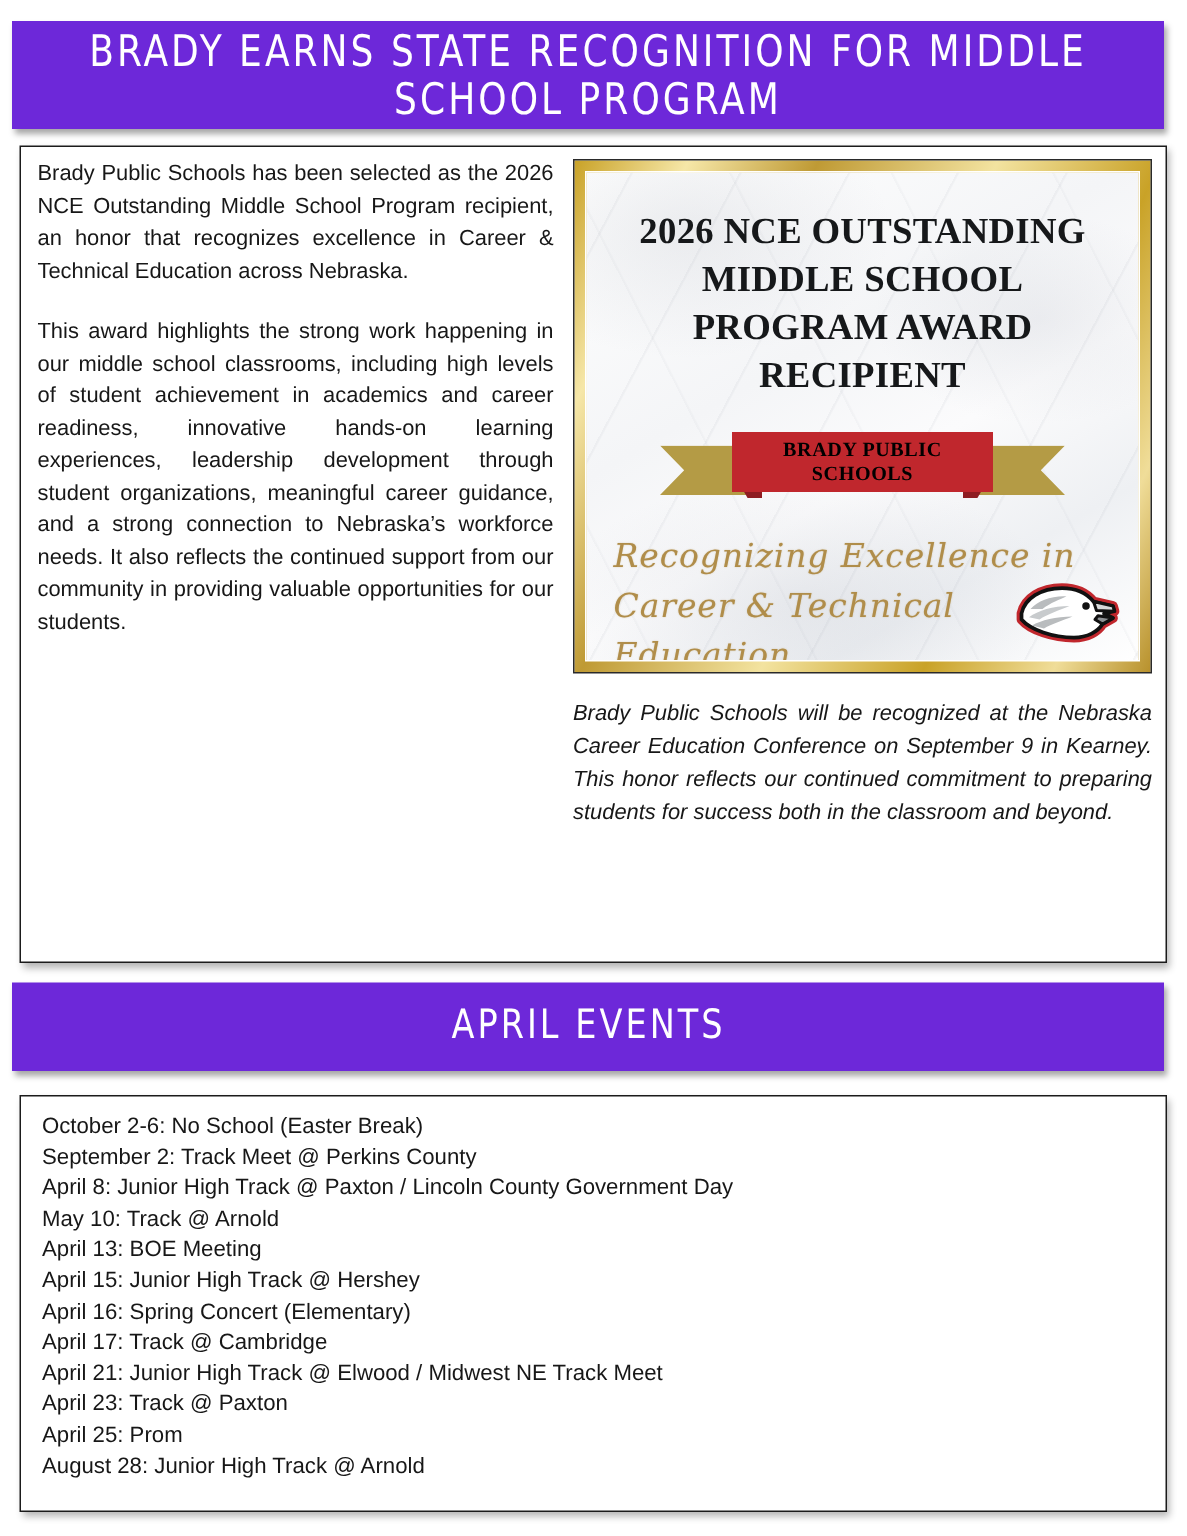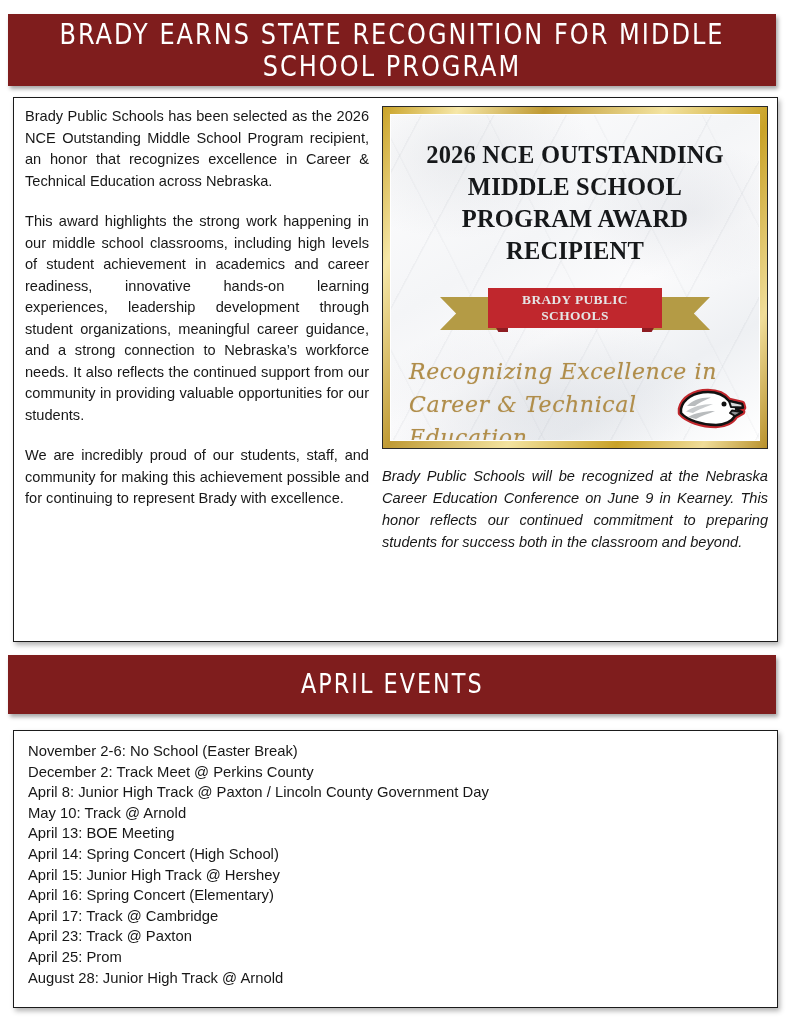--- a/index.html
+++ b/index.html
@@ -11,21 +11,21 @@
     width: 791px;
     height: 1024px;
     position: relative;
     font-family: "Liberation Sans", sans-serif;
     overflow: hidden;
   }
 
   
   .banner {
     position: absolute;
-    background: #7f1d1d;
+    background: #6d28d9;
     color: #ffffff;
     display: flex;
     align-items: center;
     justify-content: center;
     text-align: center;
     box-shadow: 2px 3px 4px rgba(0,0,0,0.35);
   }
   .banner-text {
     font-family: "DejaVu Sans Condensed", "Liberation Sans Narrow", "Liberation Sans", sans-serif;
     font-weight: 400;
@@ -196,21 +196,21 @@
     background: #c0272d;
     display: flex;
     align-items: center;
     justify-content: center;
   }
   #ribbon-center span {
     font-family: "Liberation Serif", "DejaVu Serif", serif;
     font-weight: 700;
     font-size: 13.4px;
     letter-spacing: 0.4px;
-    color: #e5e5e5;
+    color: #000000;
     text-align: center;
   }
 
   #cert-script {
     position: relative;
     margin: 23px 18px 0 18px;
     font-family: "DejaVu Serif", "Liberation Serif", serif;
     font-style: italic;
     font-size: 22px;
     line-height: 33px;
@@ -259,21 +259,20 @@
 <div class="banner" id="headline-banner">
   <div class="banner-text">BRADY EARNS STATE RECOGNITION FOR MIDDLE SCHOOL PROGRAM</div>
 </div>
 
 <div class="content-box" id="article-box">
   <div id="article-inner">
 
     <div id="article-left">
       <p>Brady Public Schools has been selected as the 2026 NCE Outstanding Middle School Program recipient, an honor that recognizes excellence in Career &amp; Technical Education across Nebraska.</p>
       <p>This award highlights the strong work happening in our middle school classrooms, including high levels of student achievement in academics and career readiness, innovative hands-on learning experiences, leadership development through student organizations, meaningful career guidance, and a strong connection to Nebraska’s workforce needs. It also reflects the continued support from our community in providing valuable opportunities for our students.</p>
-      <p>We are incredibly proud of our students, staff, and community for making this achievement possible and for continuing to represent Brady with excellence.</p>
     </div>
 
     <div id="article-right">
 
       <div id="certificate">
         <div id="cert-inner">
 
           <div id="cert-title">2026 NCE OUTSTANDING MIDDLE SCHOOL PROGRAM AWARD RECIPIENT</div>
 
           <div id="cert-ribbon">
@@ -300,38 +299,38 @@
               <path d="M32 66 C44 59, 64 54, 86 54 C74 59, 58 64, 48 70 Z" fill="#b9bcbe"></path>
               <path d="M114 34 L140 40 L142 47 L118 46 Z" fill="#d7d9da" stroke="#111111" stroke-width="4" stroke-linejoin="round"></path>
               <path d="M120 53 L140 56 L126 64 L116 58 Z" fill="#8e9295" stroke="#111111" stroke-width="4" stroke-linejoin="round"></path>
               <circle cx="104" cy="40" r="5" fill="#111111"></circle>
             </g>
           </svg>
 
         </div>
       </div>
 
-      <div id="cert-caption">Brady Public Schools will be recognized at the Nebraska Career Education Conference on June 9 in Kearney. This honor reflects our continued commitment to preparing students for success both in the classroom and beyond.</div>
+      <div id="cert-caption">Brady Public Schools will be recognized at the Nebraska Career Education Conference on September 9 in Kearney. This honor reflects our continued commitment to preparing students for success both in the classroom and beyond.</div>
 
     </div>
   </div>
 </div>
 
 <div class="banner" id="events-banner">
   <div class="banner-text">APRIL EVENTS</div>
 </div>
 
 <div class="content-box" id="events-box">
   <div id="events-inner">
-    <div class="event-item">November 2-6: No School (Easter Break)</div>
-    <div class="event-item">December 2: Track Meet @ Perkins County</div>
+    <div class="event-item">October 2-6: No School (Easter Break)</div>
+    <div class="event-item">September 2: Track Meet @ Perkins County</div>
     <div class="event-item">April 8: Junior High Track @ Paxton / Lincoln County Government Day</div>
     <div class="event-item">May 10: Track @ Arnold</div>
     <div class="event-item">April 13: BOE Meeting</div>
-    <div class="event-item">April 14: Spring Concert (High School)</div>
     <div class="event-item">April 15: Junior High Track @ Hershey</div>
     <div class="event-item">April 16: Spring Concert (Elementary)</div>
     <div class="event-item">April 17: Track @ Cambridge</div>
+    <div class="event-item">April 21: Junior High Track @ Elwood / Midwest NE Track Meet</div>
     <div class="event-item">April 23: Track @ Paxton</div>
     <div class="event-item">April 25: Prom</div>
     <div class="event-item">August 28: Junior High Track @ Arnold</div>
   </div>
 </div>
 
 </body></html>

